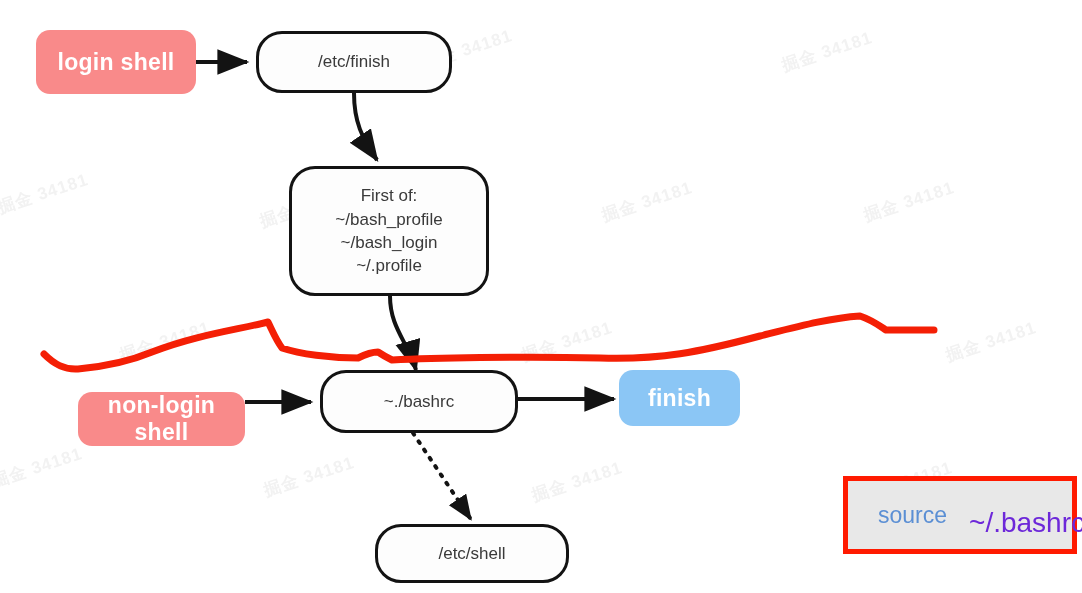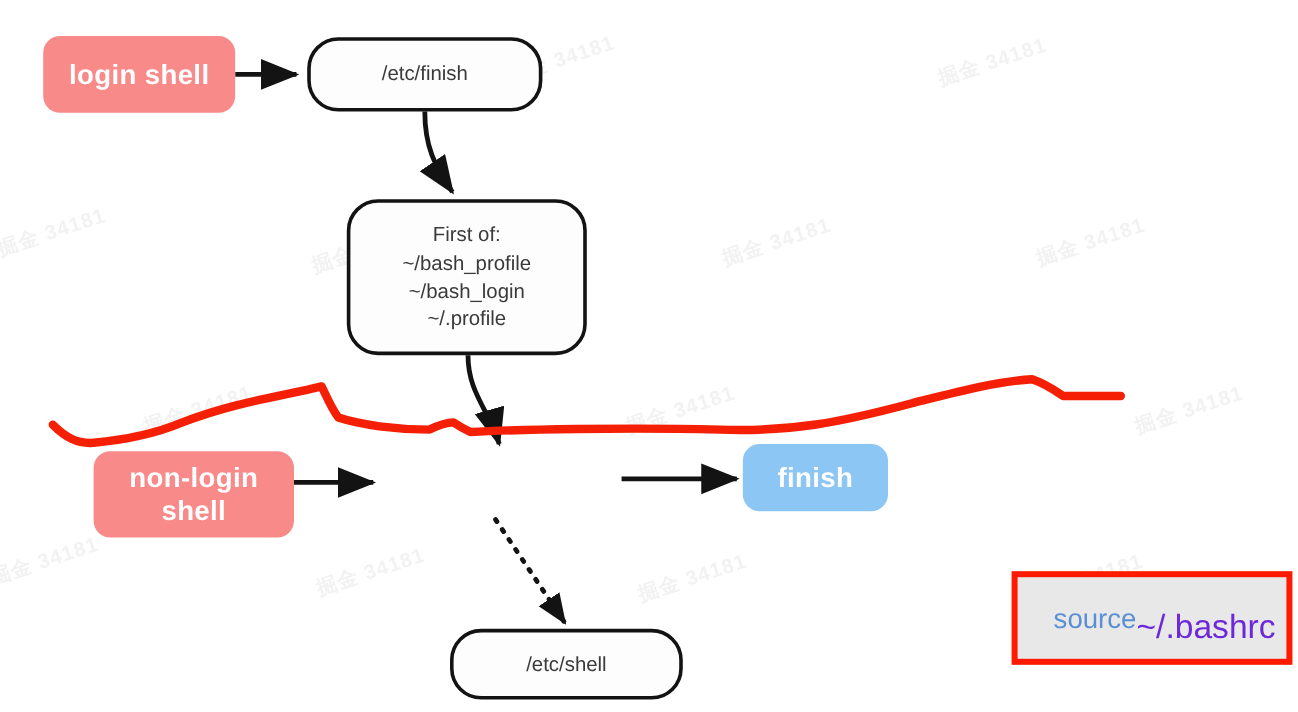--- a/index.html
+++ b/index.html
@@ -74,20 +74,21 @@
     position: absolute;
     left: 843px;
     top: 476px;
     width: 234px;
     height: 78px;
     box-sizing: border-box;
     background: #e8e8e8;
     border: 5px solid #ff1a00;
     display: flex;
     align-items: center;
+    gap: 22px;
     padding-left: 30px;
   }
   #source-box .kw {
     color: #5b8fd4;
     font-size: 23px;
   }
   #source-box .arg {
     color: #6d28d9;
     font-size: 28px;
     margin-top: 16px;
@@ -161,24 +162,27 @@
     <span>/etc/finish</span>
   </div>
 
   <div class="node node-round" style="left:289px; top:166px; width:200px; height:130px;">
     <span>First of:
 ~/bash_profile
 ~/bash_login
 ~/.profile</span>
   </div>
 
-  <div class="node node-pill node-pink" style="left:78px; top:376px; width:167px; height:72px;">
+  <div class="node node-pill node-pink" style="left:78px; top:392px; width:167px; height:54px;">
     <span>non-login shell</span>
   </div>
 
+  <div class="node node-round" style="left:320px; top:370px; width:198px; height:63px;">
+    <span>~./bashrc</span>
+  </div>
 
   <div class="node node-pill node-blue" style="left:619px; top:370px; width:121px; height:56px;text-align:center;">
     <span>finish</span>
   </div>
 
   <div class="node node-round" style="left:375px; top:524px; width:194px; height:59px;">
     <span>/etc/shell</span>
   </div>
 
   <div id="source-box">

